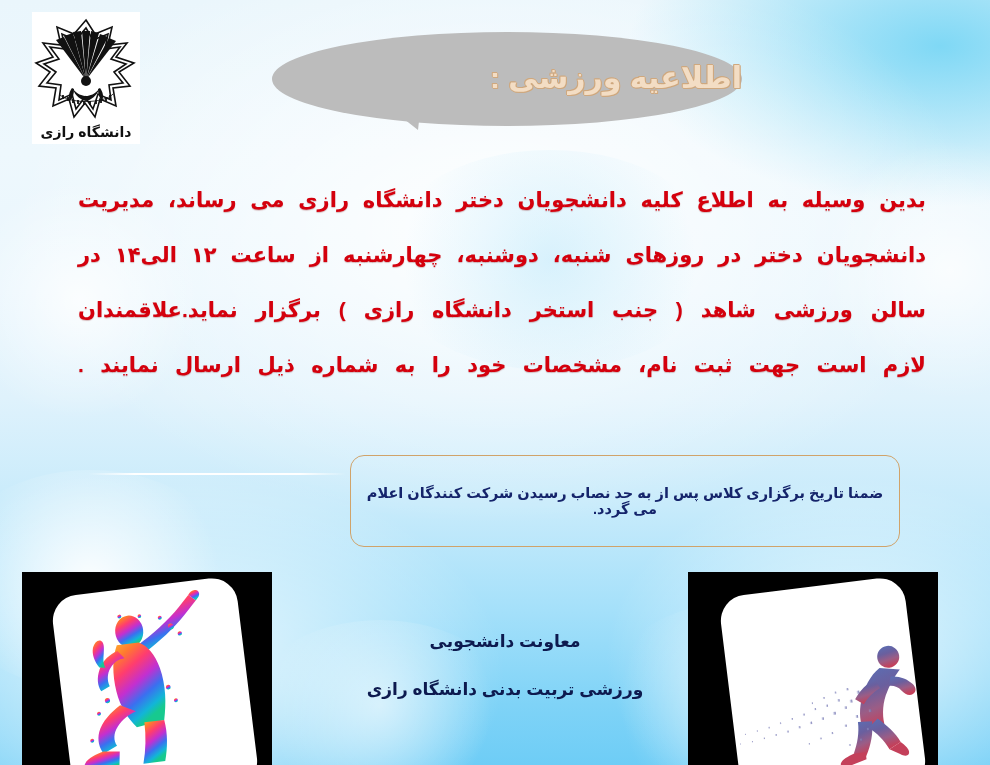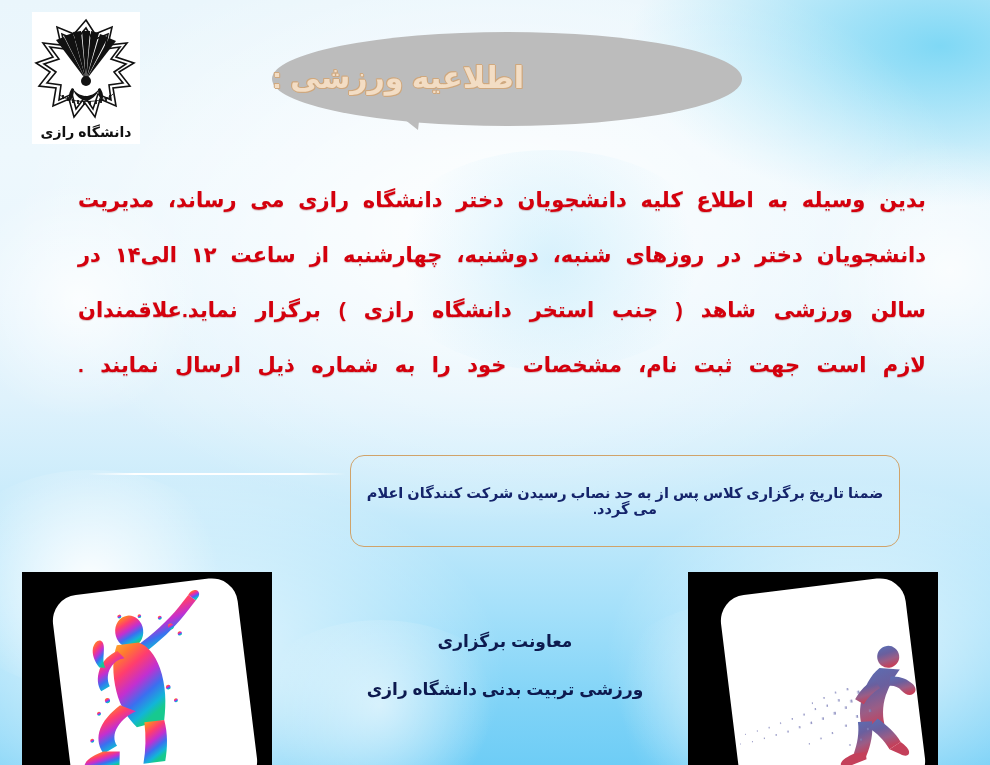--- a/index.html
+++ b/index.html
@@ -70,21 +70,21 @@
     left: 272px;
     top: 32px;
     width: 470px;
     height: 98px;
   }
   #title-bubble svg { position: absolute; left: 0; top: 0; }
   #title-text {
     position: absolute;
     left: 0; right: 0;
     top: 28px;
-    text-align: left;
+    text-align: right;
     font-size: 30px;
     font-weight: bold;
     color: #f3ddc4;
     text-shadow:
        1px 0 0 #cfa87e, -1px 0 0 #cfa87e,
        0 1px 0 #cfa87e, 0 -1px 0 #cfa87e,
        1px 1px 0 #cfa87e, -1px -1px 0 #cfa87e;
     letter-spacing: 1px;
   }
 
@@ -261,21 +261,21 @@
 
   <div id="note-box">
     <div id="note-text">ضمنا تاریخ برگزاری کلاس پس از به حد نصاب رسیدن شرکت کنندگان اعلام می گردد.</div>
   </div>
 
   <div id="contact">
     <div id="contact-underline"></div>
   </div>
 
   <div id="signature">
-    <div>معاونت برگزاری</div>
+    <div>معاونت دانشجویی</div>
     <div>ورزشی تربیت بدنی دانشگاه رازی</div>
   </div>
 
   <div class="photo" id="photo-left">
     <div class="card"></div>
     <svg width="250" height="193" viewBox="0 0 250 193">
       <defs>
         <linearGradient id="gSplash" x1="0" y1="0" x2="0.4" y2="1">
           <stop offset="0%" stop-color="#ffb02e"></stop>
           <stop offset="18%" stop-color="#ff7a2f"></stop>

